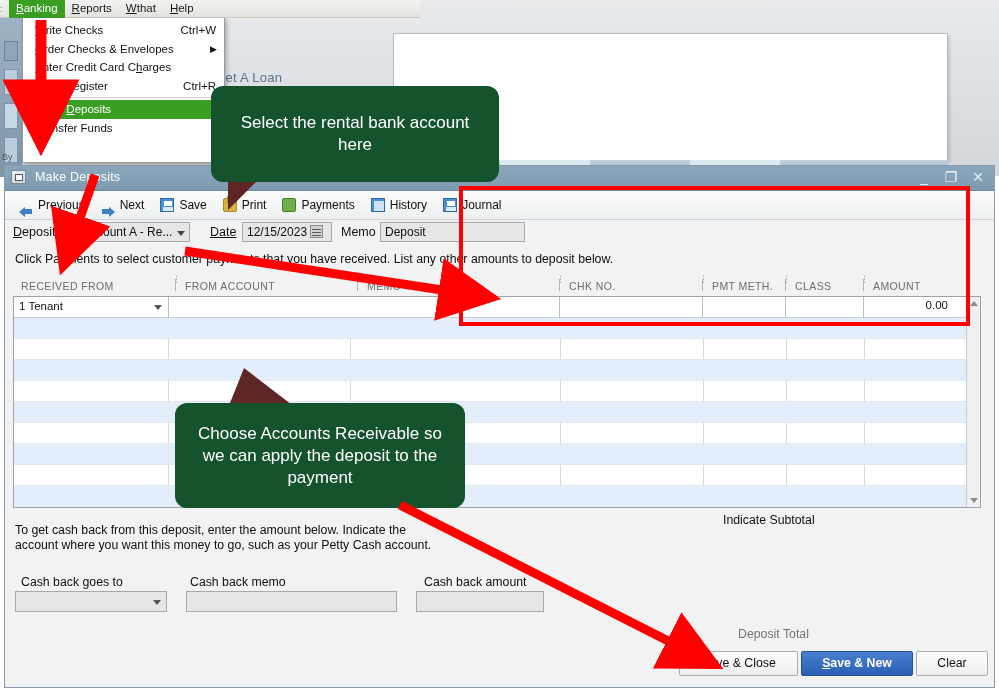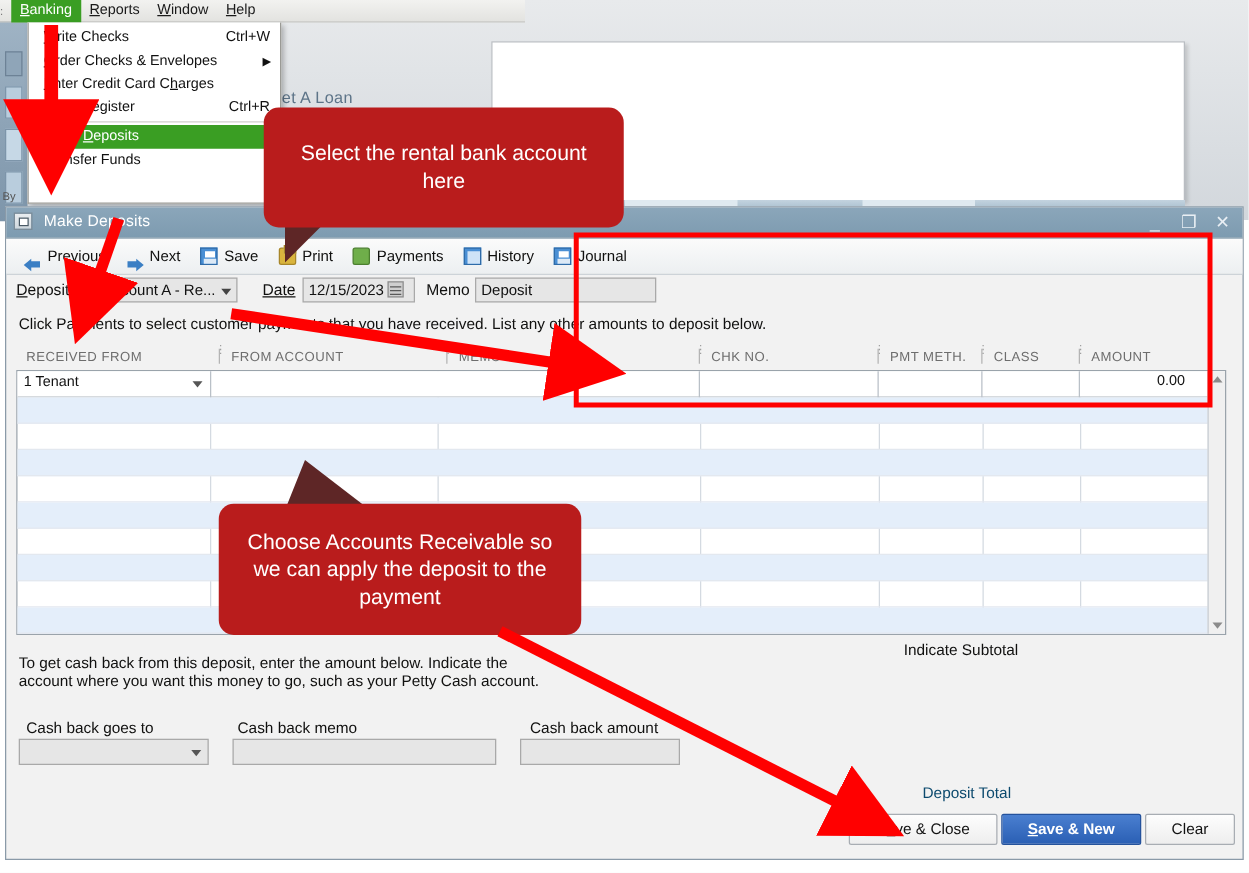--- a/index.html
+++ b/index.html
@@ -234,21 +234,21 @@
   }
   .cb-label { position:absolute; font-size:12.3px; color:#10100f; }
   .cb-input {
     position:absolute; height: 21px; background:#e6e6e6; border:1px solid #a9a9a9;
   }
   .cb-input .caret {
     position:absolute; right:5px; top:8px; width:0;height:0;
     border-left:4px solid transparent;border-right:4px solid transparent;border-top:5px solid #555;
   }
   .subtotal-lbl { position:absolute; top: 347px; font-size: 12.3px; color:#10100f; }
-  .total-lbl { position:absolute; top: 461px; font-size: 12.3px; color:#0c4a6e; }
+  .total-lbl { position:absolute; top: 461px; font-size: 12.3px; color:#737373; }
 
   .btn {
     position:absolute; height: 25px;
     font-size: 12.3px; line-height: 23px; text-align:center;
     border: 1px solid #a8adb3; background: linear-gradient(#fdfdfd,#eeeeee);
     color: #111; cursor: default; border-radius: 2px;
   }
   .btn u { text-decoration: underline; }
   .btn.primary {
     background: linear-gradient(#4a7fd0,#2a5fb4);
@@ -292,21 +292,21 @@
   .warn-ok {
     position:absolute; left: 215px; top: 88px; width: 48px; height: 22px;
     background: linear-gradient(#5f94d8,#3568b6);
     border: 1px solid #2b5ca6; border-radius: 3px;
     color:#ffffff; font-size: 12px; font-weight: bold;
     text-align:center; line-height: 20px; cursor: default;
   }
 
   
   .callout {
-    position:absolute; background:#b91c1c; border-radius: 12px;
+    position:absolute; background:#14532d; border-radius: 12px;
     color:#ffffff; text-align:center; z-index: 50;
     display:flex; align-items:center; justify-content:center;
     padding: 8px 14px; line-height: 22px;
   }
   .callout.c1 { left: 211px; top: 86px; width: 288px; height: 96px; font-size: 17px; }
   .callout.c2 { left: 175px; top: 403px; width: 290px; height: 105px; font-size: 17px; }
   .co-tail { position:absolute; width:0;height:0; z-index:49; }
   .co-tail-1 {
     left: 228px; top: 176px;
     border-left: 0px solid transparent; border-right: 34px solid transparent;
@@ -339,21 +339,21 @@
     <div class="qb-tab-strip"></div>
     <div class="qb-tab-seg" style="left:500px;width:90px;"></div>
     <div class="qb-tab-seg" style="left:690px;width:90px;"></div>
     <div class="bg-muted-text">By</div>
   </div>
 
   <div class="menubar">
     <span class="mb-pre">:</span>
     <div class="mb-item active"><u>B</u><span>anking</span></div>
     <div class="mb-item"><u>R</u><span>eports</span></div>
-    <div class="mb-item"><u>W</u><span>indow</span></div>
+    <div class="mb-item"><u>W</u><span>that</span></div>
     <div class="mb-item"><u>H</u><span>elp</span></div>
   </div>
 
   <div class="menu-panel">
     <div class="menu-row">
       <span><u>W</u>rite Checks</span>
       <span class="accel">Ctrl+W</span>
     </div>
     <div class="menu-row">
       <span><u>O</u>rder Checks &amp; Envelopes</span>

